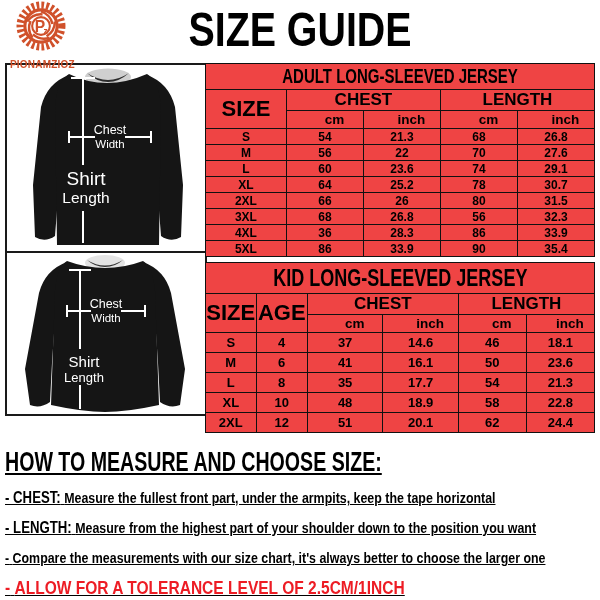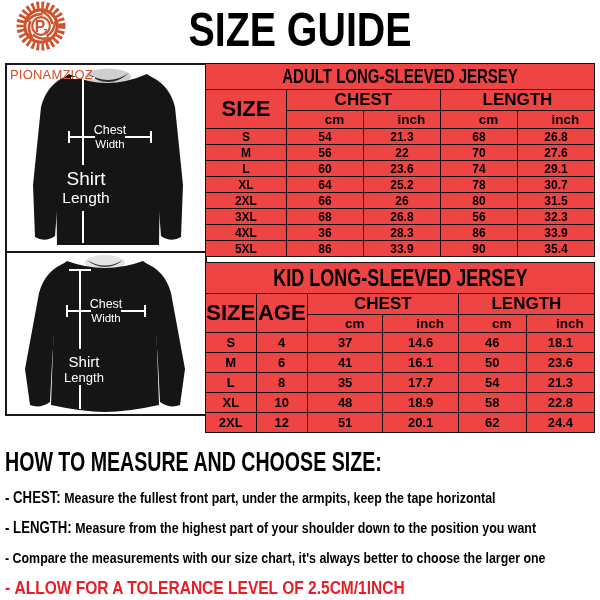--- a/index.html
+++ b/index.html
@@ -6,21 +6,21 @@
   body{width:600px;height:600px;background:#fff;font-family:"Liberation Sans",sans-serif;color:#000;}
   .page{position:relative;width:600px;height:600px;}
 
   
   .header{position:relative;height:63px;}
   .page-title{position:absolute;left:0;right:0;top:2px;margin:0;text-align:center;
     font-size:48px;line-height:56px;font-weight:800;letter-spacing:0;
     transform:scaleX(.82);}
   .brand{position:absolute;left:10px;top:1px;width:90px;}
   .brand svg{display:block;margin-left:6px;}
-  .brand-name{color:#d0512b;font-weight:normal;font-size:13px;letter-spacing:.2px;margin-top:16px;}
+  .brand-name{color:#d0512b;font-weight:bold;font-size:10px;letter-spacing:.2px;margin-top:8px;}
 
   
   .content{display:flex;margin:0 5px;align-items:flex-start;}
   .left-col{width:202px;box-sizing:border-box;display:flex;flex-direction:column;}
   .jersey-panel{box-sizing:border-box;border:2px solid #1a1a1a;background:#fff;}
   .jersey-panel.adult{height:190px;}
   .jersey-panel.kid{height:165px;margin-top:-2px;}
   .jersey-panel svg{display:block;}
 
   .right-col{flex:1;margin-left:-2px;display:flex;flex-direction:column;}
@@ -31,21 +31,21 @@
   .kid .t-title th{height:30px;font-size:24px;}
   .cond{display:inline-block;transform:scaleX(.75);transform-origin:center;letter-spacing:0;}
   .h-size{font-size:22px;}
   .h-group{font-size:17px;height:19px;}
   .t-unit th{font-size:13.5px;height:17px;padding-left:19px;}
   .adult tbody td{height:15px;font-size:12px;}
   .kid tbody td{height:19px;font-size:13px;}
   .tbl-gap{height:5px;}
 
   
-  .how-to{margin:15px 6px 0 5px;}
+  .how-to{margin:15px 6px 0 5px;text-decoration:underline;}
   .how-to h2{margin:0 0 4px 0;font-size:28px;line-height:28px;font-weight:800;
     transform:scaleX(.70);transform-origin:left center;white-space:nowrap;}
   .how-to p{margin:13px 0;font-size:15.5px;line-height:17px;font-weight:bold;
     transform:scaleX(.80);transform-origin:left center;white-space:nowrap;}
   .how-to p .lbl{font-size:16.5px;font-weight:800;}
   .how-to p .txt{font-weight:600;}
   .how-to p.plain .txt{font-weight:600;}
   .how-to p.red{color:#ed1c24;font-size:18.5px;transform:scaleX(.84);}
   .how-to p.red .lbl,.how-to p.red .txt{font-weight:800;font-size:18.5px;}
 

